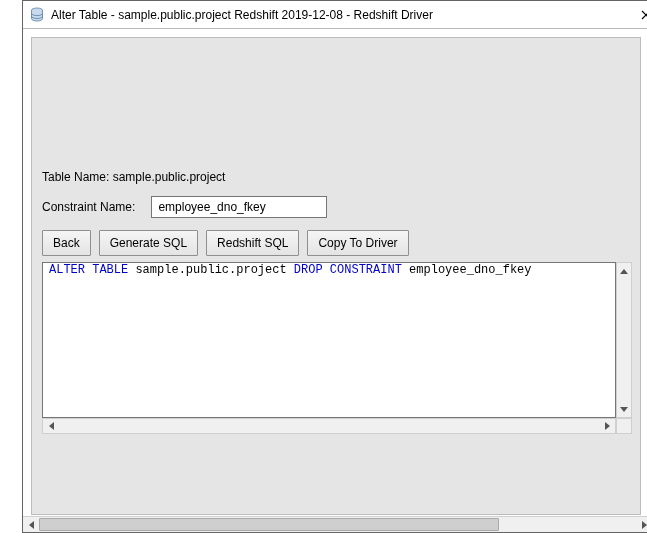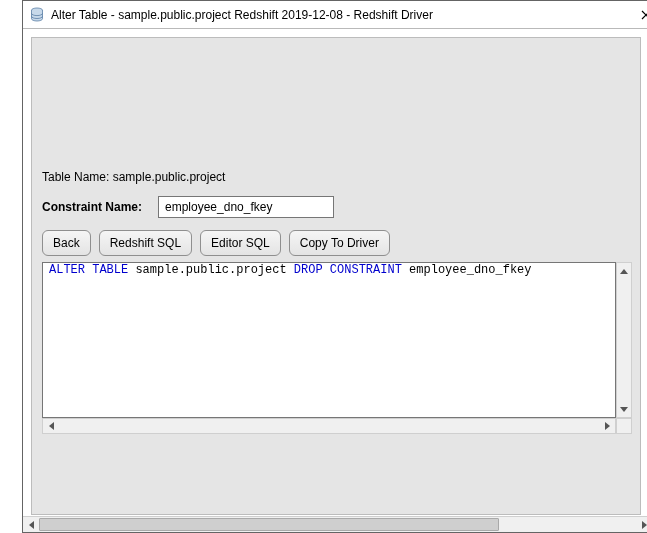--- a/index.html
+++ b/index.html
@@ -119,41 +119,40 @@
     color: #000;
   }
   .constraint-row {
     position: absolute;
     left: 10px; top: 158px;
     display: flex; align-items: center;
   }
   .constraint-row label {
     font-size: 12px; color: #000;
     margin-right: 16px;
-    font-weight: bold;
   }
   .constraint-row input {
     width: 176px; height: 22px;
     border: 1px solid #767676;
     background: #fff;
     font-family: inherit;
     font-size: 12px;
     padding: 2px 6px;
   }
   .button-row {
     position: absolute;
     left: 10px; top: 192px;
     display: flex; gap: 8px;
   }
   .btn {
     height: 26px;
     padding: 0 10px;
     background: linear-gradient(#f5f5f5,#e4e4e4);
     border: 1px solid #8f8f8f;
-    border-radius: 6px;
+    border-radius: 1px;
     font-family: inherit;
     font-size: 12px;
     cursor: pointer;
     display:flex; align-items:center; justify-content:center;
   }
   .sql-area-wrap {
     position: absolute;
     left: 10px; top: 224px;
     width: 590px; height: 172px;
   }
@@ -234,22 +233,22 @@
 
         <div class="tbl-name">Table Name: sample.public.project</div>
 
         <div class="constraint-row">
           <label>Constraint Name:</label>
           <input type="text" value="employee_dno_fkey" style="">
         </div>
 
         <div class="button-row">
           <button class="btn">Back</button>
+          <button class="btn">Generate SQL</button>
           <button class="btn">Redshift SQL</button>
-          <button class="btn">Editor SQL</button>
           <button class="btn">Copy To Driver</button>
         </div>
 
         <div class="sql-area-wrap">
           <div class="sql-text"><span class="kw">ALTER TABLE</span><span> sample.public.project </span><span class="kw">DROP CONSTRAINT</span><span> employee_dno_fkey</span></div>
 
           <div class="sql-vscroll">
             <div class="arrow up">
                 <span class="tri up"></span>
               </div>

